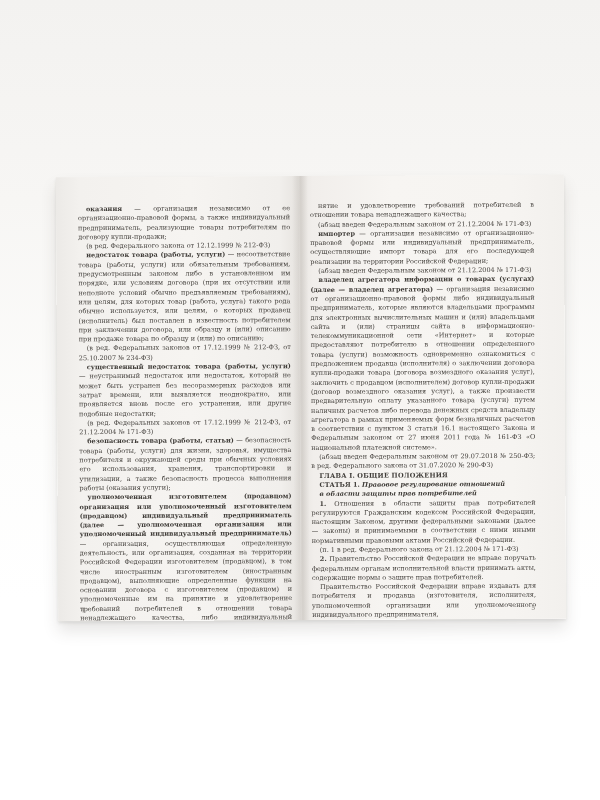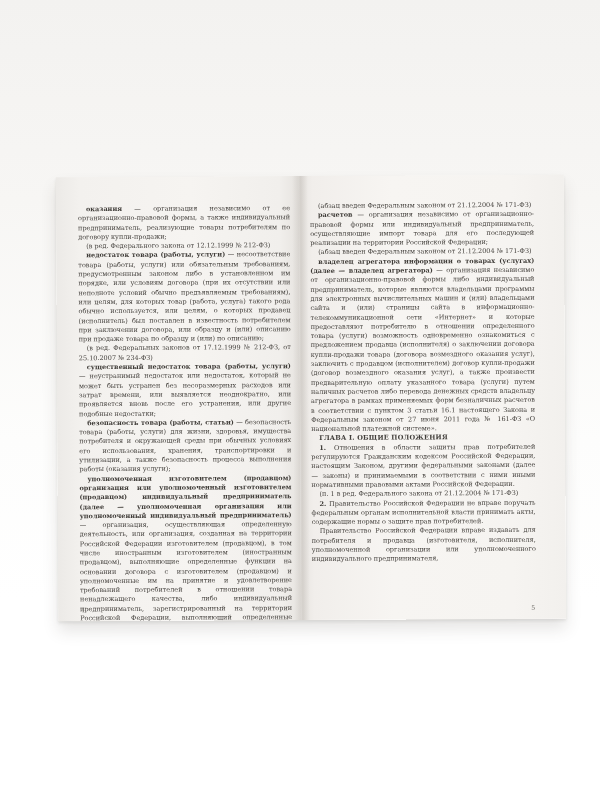--- a/index.html
+++ b/index.html
@@ -57,33 +57,37 @@
 <body>
 
 <div class="book">
 
   <div class="page page-left">
     <p><span class="term">оказания</span><span> — организация независимо от ее организационно-правовой формы, а также индивидуальный предприниматель, реализующие товары потребителям по договору купли-продажи;</span></p>
     <p class="ref"><span>(в ред. Федерального закона от 12.12.1999 № 212-ФЗ)</span></p>
     <p><span class="term">недостаток товара (работы, услуги)</span><span> — несоответствие товара (работы, услуги) или обязательным требованиям, предусмотренным законом либо в установленном им порядке, или условиям договора (при их отсутствии или неполноте условий обычно предъявляемым требованиям), или целям, для которых товар (работа, услуга) такого рода обычно используется, или целям, о которых продавец (исполнитель) был поставлен в известность потребителем при заключении договора, или образцу и (или) описанию при продаже товара по образцу и (или) по описанию;</span></p>
     <p class="ref"><span>(в ред. Федеральных законов от 17.12.1999 № 212-ФЗ, от 25.10.2007 № 234-ФЗ)</span></p>
     <p><span class="term">существенный недостаток товара (работы, услуги)</span><span> — неустранимый недостаток или недостаток, который не может быть устранен без несоразмерных расходов или затрат времени, или выявляется неоднократно, или проявляется вновь после его устранения, или другие подобные недостатки;</span></p>
+    <p class="ref"><span>(в ред. Федеральных законов от 17.12.1999 № 212-ФЗ, от 21.12.2004 № 171-ФЗ)</span></p>
     <p><span class="term">безопасность товара (работы, статьи)</span><span> — безопасность товара (работы, услуги) для жизни, здоровья, имущества потребителя и окружающей среды при обычных условиях его использования, хранения, транспортировки и утилизации, а также безопасность процесса выполнения работы (оказания услуги);</span></p>
     <p><span class="term">уполномоченная изготовителем (продавцом) организация или уполномоченный изготовителем (продавцом) индивидуальный предприниматель (далее — уполномоченная организация или уполномоченный индивидуальный предприниматель)</span><span> — организация, осуществляющая определенную деятельность, или организация, созданная на территории Российской Федерации изготовителем (продавцом), в том числе иностранным изготовителем (иностранным продавцом), выполняющие определенные функции на основании договора с изготовителем (продавцом) и уполномоченные им на принятие и удовлетворение требований потребителей в отношении товара ненадлежащего качества, либо индивидуальный предприниматель, зарегистрированный на территории Российской Федерации, выполняющий определенные функции на основании договора с изготовителем (продавцом), в том числе с иностранным изготовителем (иностранным продавцом), и уполномоченный им на при-</span></p>
     <div class="pagenum pagenum-left">4</div>
   </div>
 
   <div class="page page-right">
+    <p class="noindent"><span>нятие и удовлетворение требований потребителей в отношении товара ненадлежащего качества;</span></p>
     <p class="ref"><span>(абзац введен Федеральным законом от 21.12.2004 № 171-ФЗ)</span></p>
-    <p><span class="term">расчетов</span><span> — организация независимо от организационно-правовой формы или индивидуальный предприниматель, осуществляющие импорт товара для его последующей реализации на территории Российской Федерации;</span></p>
+    <p><span class="term">импортер</span><span> — организация независимо от организационно-правовой формы или индивидуальный предприниматель, осуществляющие импорт товара для его последующей реализации на территории Российской Федерации;</span></p>
     <p class="ref"><span>(абзац введен Федеральным законом от 21.12.2004 № 171-ФЗ)</span></p>
     <p><span class="term">владелец агрегатора информации о товарах (услугах) (далее — владелец агрегатора)</span><span> — организация независимо от организационно-правовой формы либо индивидуальный предприниматель, которые являются владельцами программы для электронных вычислительных машин и (или) владельцами сайта и (или) страницы сайта в информационно-телекоммуникационной сети «Интернет» и которые предоставляют потребителю в отношении определенного товара (услуги) возможность одновременно ознакомиться с предложением продавца (исполнителя) о заключении договора купли-продажи товара (договора возмездного оказания услуг), заключить с продавцом (исполнителем) договор купли-продажи (договор возмездного оказания услуг), а также произвести предварительную оплату указанного товара (услуги) путем наличных расчетов либо перевода денежных средств владельцу агрегатора в рамках применяемых форм безналичных расчетов в соответствии с пунктом 3 статьи 16.1 настоящего Закона и Федеральным законом от 27 июня 2011 года № 161-ФЗ «О национальной платежной системе».</span></p>
+    <p class="ref"><span>(абзац введен Федеральным законом от 29.07.2018 № 250-ФЗ; в ред. Федерального закона от 31.07.2020 № 290-ФЗ)</span></p>
 
     <p class="chapter">ГЛАВА I. ОБЩИЕ ПОЛОЖЕНИЯ</p>
 
+    <p class="article"><span class="art-label">СТАТЬЯ 1.</span><span> Правовое регулирование отношений</span><span class="art-line2">в области защиты прав потребителей</span></p>
 
     <p><span class="num">1.</span><span> Отношения в области защиты прав потребителей регулируются Гражданским кодексом Российской Федерации, настоящим Законом, другими федеральными законами (далее — законы) и принимаемыми в соответствии с ними иными нормативными правовыми актами Российской Федерации.</span></p>
     <p class="ref"><span>(п. 1 в ред. Федерального закона от 21.12.2004 № 171-ФЗ)</span></p>
     <p><span class="num">2.</span><span> Правительство Российской Федерации не вправе поручать федеральным органам исполнительной власти принимать акты, содержащие нормы о защите прав потребителей.</span></p>
     <p><span>Правительство Российской Федерации вправе издавать для потребителя и продавца (изготовителя, исполнителя, уполномоченной организации или уполномоченного индивидуального предпринимателя,</span></p>
     <div class="pagenum pagenum-right">5</div>
   </div>
 
   <div class="gutter"></div>
 </div>

